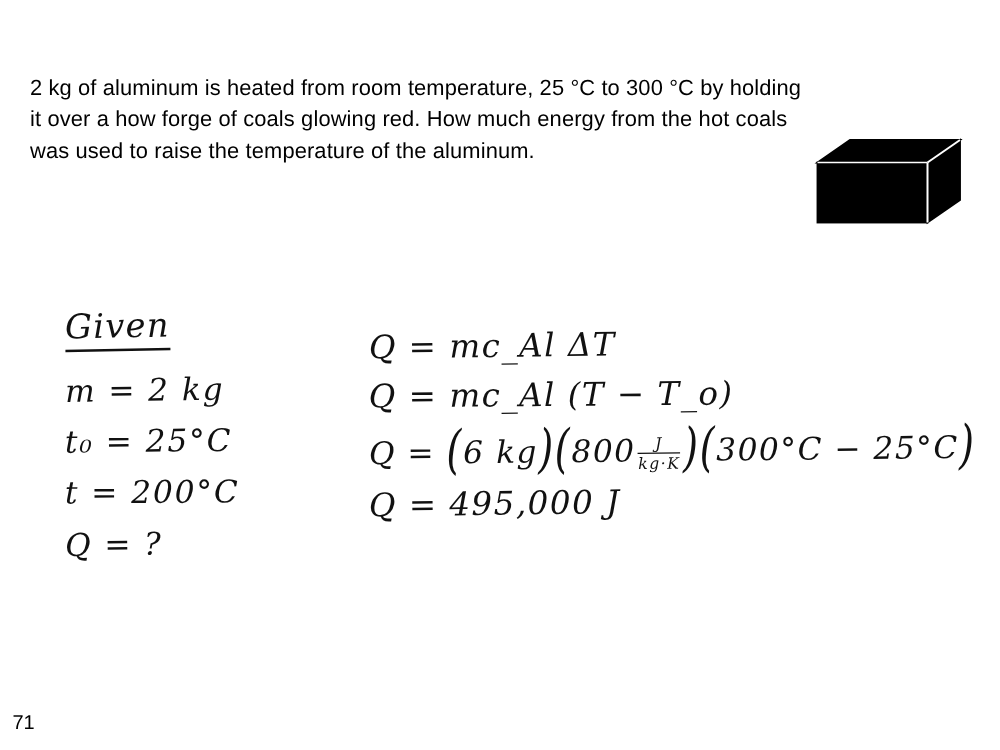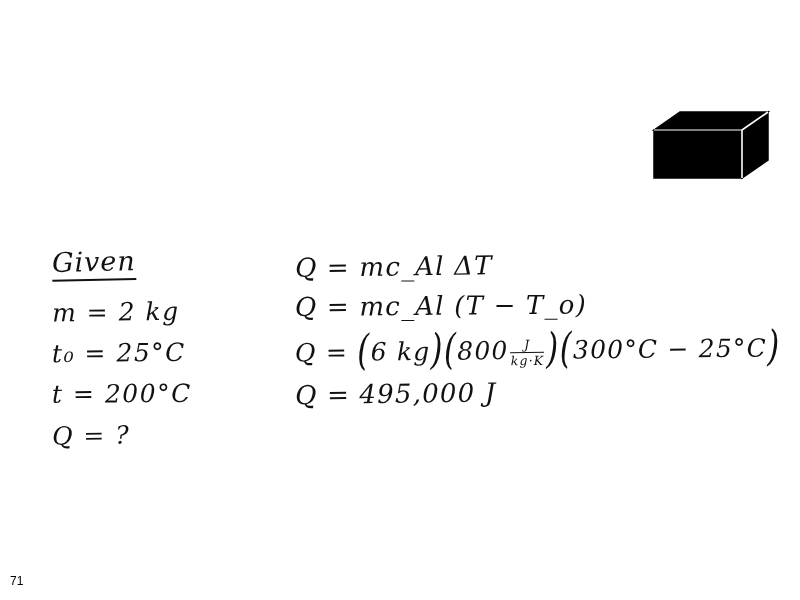--- a/index.html
+++ b/index.html
@@ -80,21 +80,21 @@
     letter-spacing: 1.5px;
   }
   .given-line.l1 { transform: rotate(-0.8deg); margin-top: 16px; }
   .given-line.l2 { transform: rotate(-0.6deg); }
   .given-line.l3 { transform: rotate(-0.4deg); }
   .given-line.l4 { transform: rotate(-0.9deg); }
 
   .eq-col {
     position: absolute;
     left: 295px;
-    top: 14px;
+    top: 25px;
     width: 460px;
   }
 
   .eq-line {
     font-size: 26px;
     font-style: italic;
     letter-spacing: 1.2px;
     margin-top: 10px;
     white-space: nowrap;
   }
@@ -118,29 +118,30 @@
     font-size: 1.25em;
     display: inline-block;
     transform: scaleY(1.35);
   }
 
   
   .page-number {
     position: absolute;
     left: 10px;
     bottom: 12px;
-    font-size: 12px;
+    font-size: 16px;
     color: #000000;
   }
 </style>
 </head>
 <body>
 
 <div class="slide">
 
+  <div class="problem-text">2 kg of aluminum is heated from room temperature, 25 °C to 300 °C by holding it over a how forge of coals glowing red. How much energy from the hot coals was used to raise the temperature of the aluminum.</div>
 
   <div class="block-figure">
     <svg width="120" height="80" viewBox="0 0 120 80">
 
       <polygon points="4,22 30,4 118,4 92,22" fill="#000000" stroke="#000000" stroke-width="1.5"></polygon>
 
       <rect x="4" y="22" width="88" height="48" fill="#000000" stroke="#000000" stroke-width="1.5"></rect>
 
       <polygon points="92,22 118,4 118,52 92,70" fill="#000000" stroke="#000000" stroke-width="1.5"></polygon>
 

